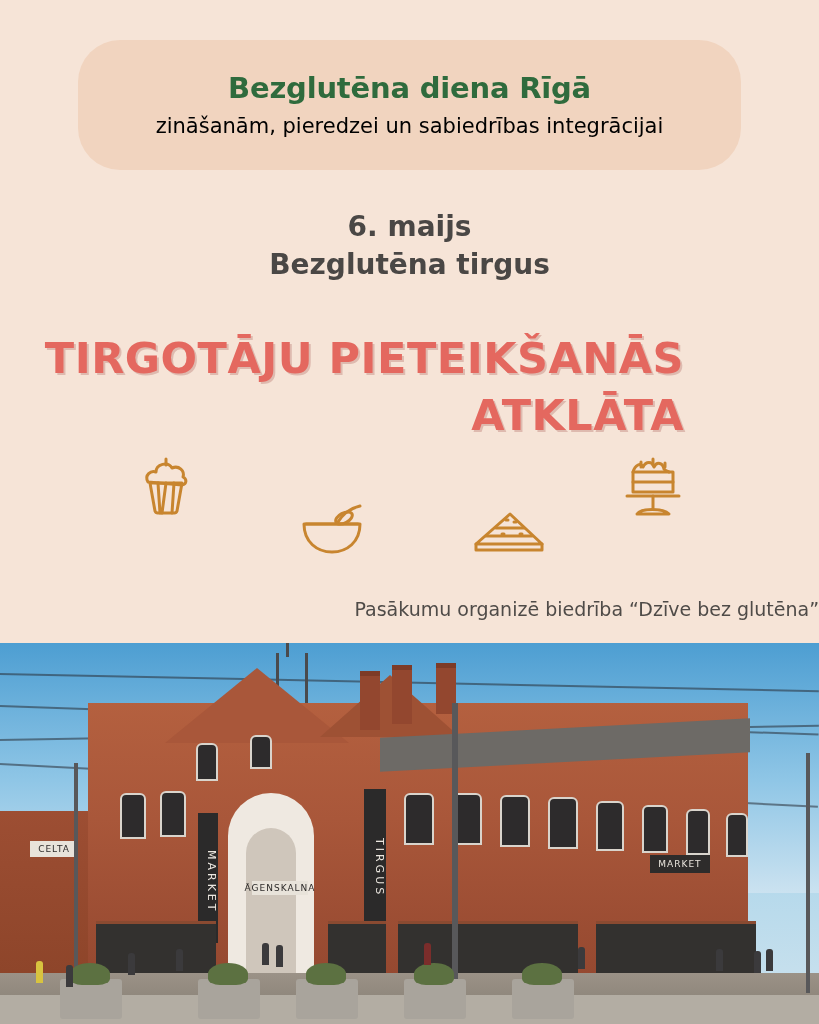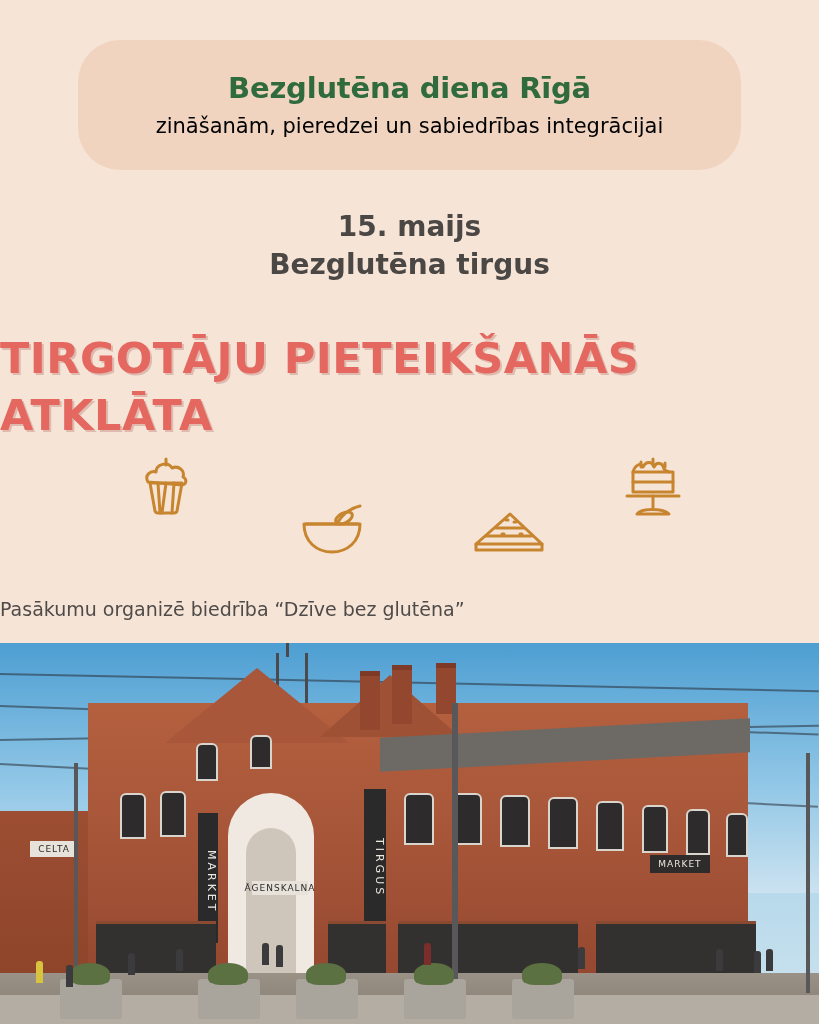--- a/index.html
+++ b/index.html
@@ -62,21 +62,21 @@
     font-weight: bold;
     color: #4a4745;
     line-height: 1.35;
   }
   
   .headline {
     position: absolute;
     top: 330px;
     left: 0;
     width: 684px;
-    text-align: left;
+    text-align: right;
     font-size: 43px;
     font-weight: bold;
     color: #e4685f;
     letter-spacing: 0.5px;
     line-height: 1.32;
     text-shadow: 2px 2px 0 rgba(150, 60, 55, 0.25);
   }
   .headline span { display: block; }
   
   .icons-row {
@@ -90,21 +90,21 @@
   .icon-cupcake { left: 130px; top: 5px; }
   .icon-bowl    { left: 298px; top: 55px; }
   .icon-cakeslice { left: 468px; top: 55px; }
   .icon-cakestand { left: 615px; top: 5px; }
   
   .organizer {
     position: absolute;
     top: 598px;
     left: 0;
     width: 819px;
-    text-align: left;
+    text-align: right;
     font-size: 19px;
     color: #4f4b48;
   }
   
   .photo {
     position: absolute;
     left: 0;
     top: 643px;
     width: 819px;
     height: 381px;
@@ -253,21 +253,21 @@
 <body>
 
 <div class="poster">
 
   <div class="banner">
     <div class="banner-title">Bezglutēna diena Rīgā</div>
     <div class="banner-subtitle">zināšanām, pieredzei un sabiedrības integrācijai</div>
   </div>
 
   <div class="date-block">
-    <div class="date-line">15. maijs</div>
+    <div class="date-line">6. maijs</div>
     <div class="date-line">Bezglutēna tirgus</div>
   </div>
 
   <div class="headline">
     <span>TIRGOTĀJU PIETEIKŠANĀS</span>
     <span>ATKLĀTA</span>
   </div>
 
   <div class="icons-row">
 

